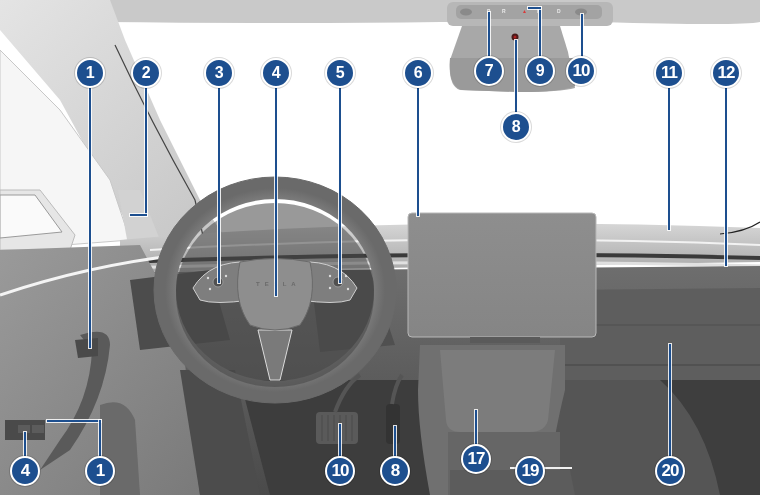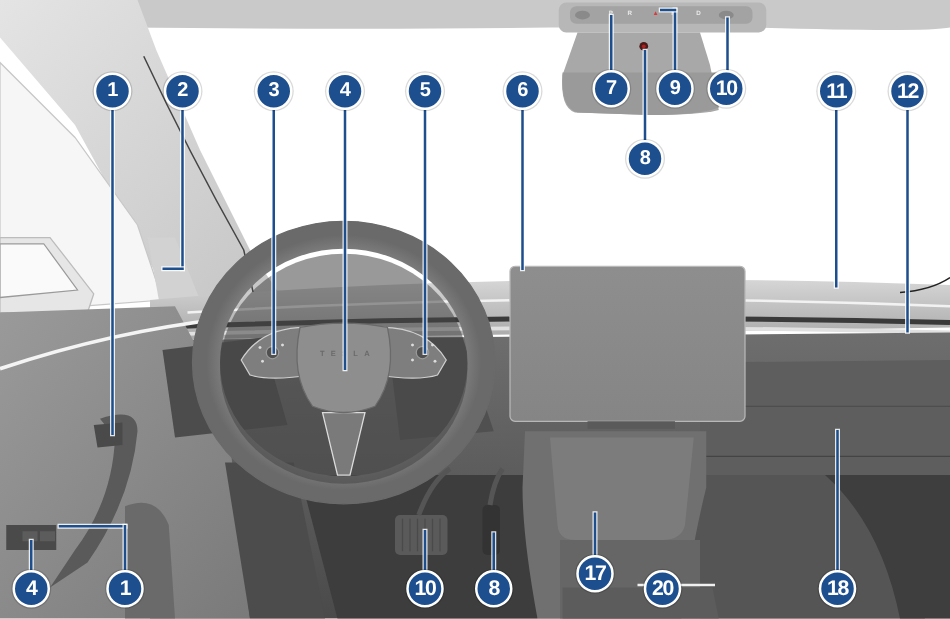--- a/index.html
+++ b/index.html
@@ -211,16 +211,16 @@
   <div class="badge" style="left:501px;top:112px;">8</div>
   <div class="badge" style="left:525px;top:56px;">9</div>
   <div class="badge two" style="left:566px;top:56px;">10</div>
   <div class="badge two" style="left:654px;top:58px;text-align:center;">11</div>
   <div class="badge two" style="left:711px;top:58px;">12</div>
   <div class="badge two" style="left:10px;top:456px;">4</div>
   <div class="badge two" style="left:85px;top:456px;">1</div>
   <div class="badge two" style="left:325px;top:456px;">10</div>
   <div class="badge two" style="left:380px;top:456px;">8</div>
   <div class="badge two" style="left:461px;top:444px;">17</div>
-  <div class="badge two" style="left:515px;top:456px;">20</div>
-  <div class="badge two" style="left:655px;top:456px;">18</div>
+  <div class="badge two" style="left:515px;top:456px;">19</div>
+  <div class="badge two" style="left:655px;top:456px;">20</div>
 
 </div>
 
 </body></html>

